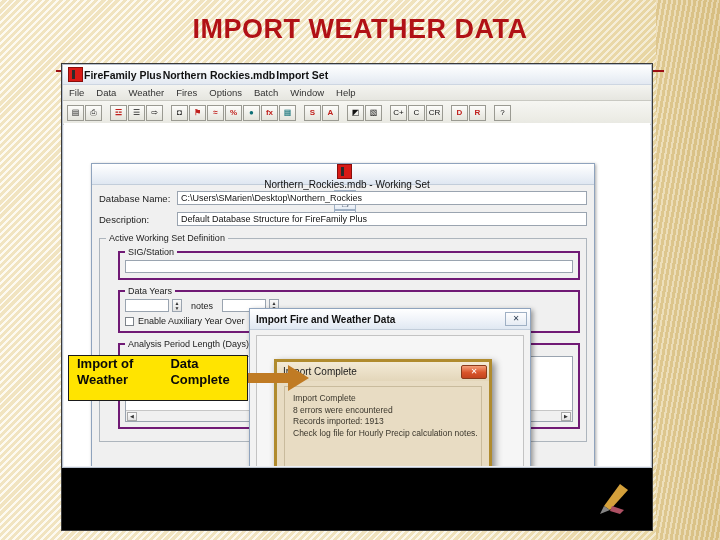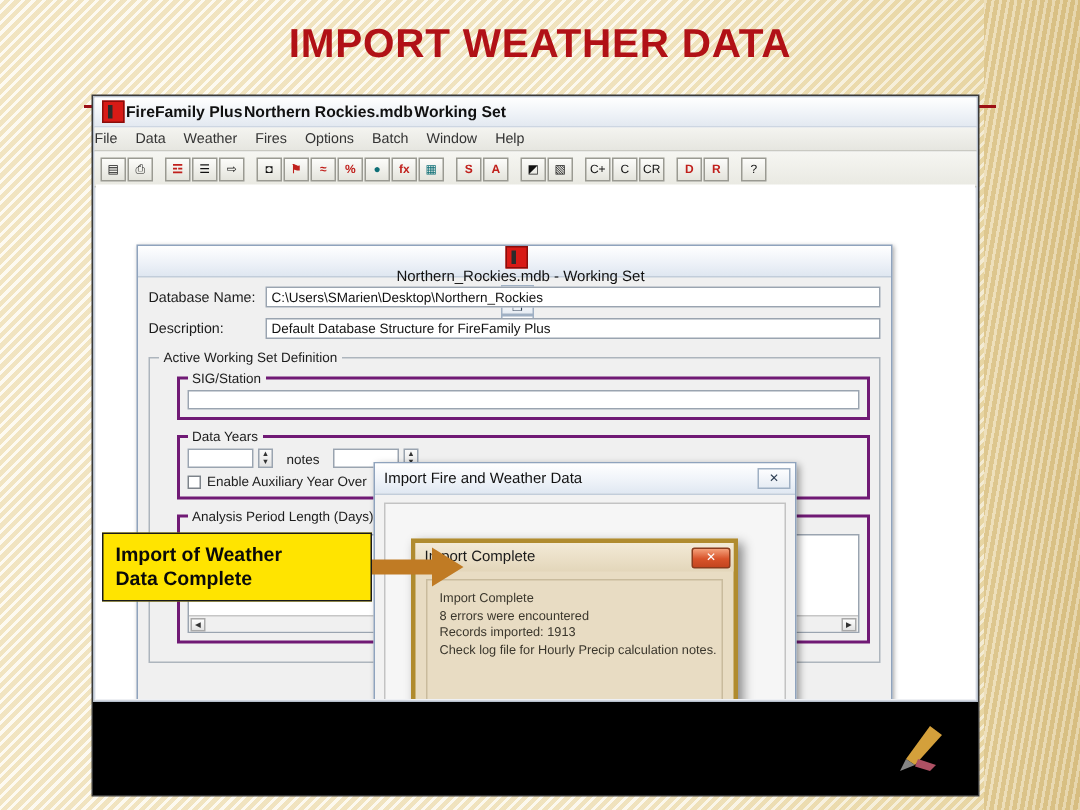--- a/index.html
+++ b/index.html
@@ -65,21 +65,21 @@
     display:flex;align-items:center;gap:1px;padding:0 5px;
     border-bottom:1px solid #cdd6e2;
   }
   .app-icon{width:13px;height:13px;background:#d81a16;border:1px solid #8a0d0a;position:relative;flex:0 0 auto;}
   .app-icon:after{content:"";position:absolute;left:3px;top:2px;width:3px;height:9px;background:#2b2b2b;}
   #app-title-text{font-size:10.5px;color:#111;white-space:nowrap;font-weight:600;}
   #app-title-db,#app-title-ws{font-size:10.5px;color:#111;white-space:nowrap;font-weight:600;}
 
   #menubar{
     height:15px;background:linear-gradient(180deg,#f4f4f0,#e6e6e0);
-    border-bottom:1px solid #c9c9c2;display:flex;align-items:center;padding-left:0;
+    border-bottom:1px solid #c9c9c2;display:flex;align-items:center;padding-left:6px;
   }
   .menu-item{font-size:9.5px;color:#333;margin-right:12px;white-space:nowrap;}
 
   #toolbar{
     height:23px;background:linear-gradient(180deg,#f6f6f2,#e9e9e2);
     border-bottom:1px solid #c9c9c2;display:flex;align-items:center;padding-left:4px;gap:1px;
   }
   .tb-btn{
     width:17px;height:16px;border:1px solid #9a9a92;background:linear-gradient(180deg,#fcfcfa,#e4e4dc);
     display:flex;align-items:center;justify-content:center;font-size:8px;color:#111;
@@ -151,21 +151,21 @@
   
   #import-dialog{
     position:absolute;left:185px;top:185px;width:282px;height:245px;
     background:#f2f2f2;border:1px solid #8fa3bd;
     box-shadow:2px 2px 5px rgba(0,0,0,.4);box-sizing:border-box;
   }
   #import-titlebar{
     height:20px;background:linear-gradient(180deg,#ffffff,#eff3f9 55%,#e0e8f2);
     display:flex;align-items:center;padding:0 3px 0 6px;border-bottom:1px solid #c2cdda;
   }
-  #import-title-text{font-size:10px;color:#111;flex:1;white-space:nowrap;}
+  #import-title-text{font-size:10px;color:#111;flex:1;white-space:nowrap;font-weight:bold;}
   #import-body{position:absolute;left:6px;top:26px;right:6px;bottom:30px;border:1px solid #c3c3c3;background:#f6f6f6;}
 
   
   #msgbox{
     position:absolute;left:24px;top:50px;width:218px;height:172px;
     background:#e8dcc3;border:3px solid #b08b2e;
     box-shadow:3px 3px 7px rgba(0,0,0,.45);box-sizing:border-box;
   }
   #msg-titlebar{
     height:19px;display:flex;align-items:center;padding:0 2px 0 6px;
@@ -180,21 +180,21 @@
   #msg-content{
     position:absolute;left:7px;top:24px;right:7px;height:108px;
     border:1px solid #c9bb9d;background:#e8dcc3;padding:6px 8px;box-sizing:border-box;
   }
   .msg-line{font-size:8.5px;color:#3a362c;line-height:11.5px;white-space:nowrap;}
 
   
   #callout{
     position:absolute;left:68px;top:355px;width:180px;height:46px;
     background:#ffe400;border:1px solid #1a1a1a;
-    display:flex;flex-direction:column;justify-content:center;padding-left:8px;box-sizing:border-box;
+    display:flex;flex-direction:row;justify-content:center;padding-left:8px;box-sizing:border-box;
   }
   #callout span{font-size:13px;font-weight:bold;color:#0a0a0a;line-height:16px;}
   #callout-arrow{position:absolute;left:248px;top:364px;width:62px;height:28px;}
 </style>
 </head>
 <body>
 
 <div id="slide-bg"></div>
 <div id="right-band"></div>
 
@@ -209,21 +209,21 @@
     <path d="M14 30 L20 34 L10 38 Z" fill="#8d8d8d"></path>
     <path d="M22 30 L34 34 L30 38 L20 35 Z" fill="#b8566a"></path>
   </svg>
 
   <div id="app-window">
 
     <div id="app-titlebar">
       <div class="app-icon"></div>
       <span id="app-title-text">FireFamily Plus</span>
       <span id="app-title-db">Northern Rockies.mdb</span>
-      <span id="app-title-ws">Working Set</span>
+      <span id="app-title-ws">Import Set</span>
     </div>
 
     <div id="menubar">
       <span class="menu-item">File</span>
       <span class="menu-item">Data</span>
       <span class="menu-item">Weather</span>
       <span class="menu-item">Fires</span>
       <span class="menu-item">Options</span>
       <span class="menu-item">Batch</span>
       <span class="menu-item">Window</span>

